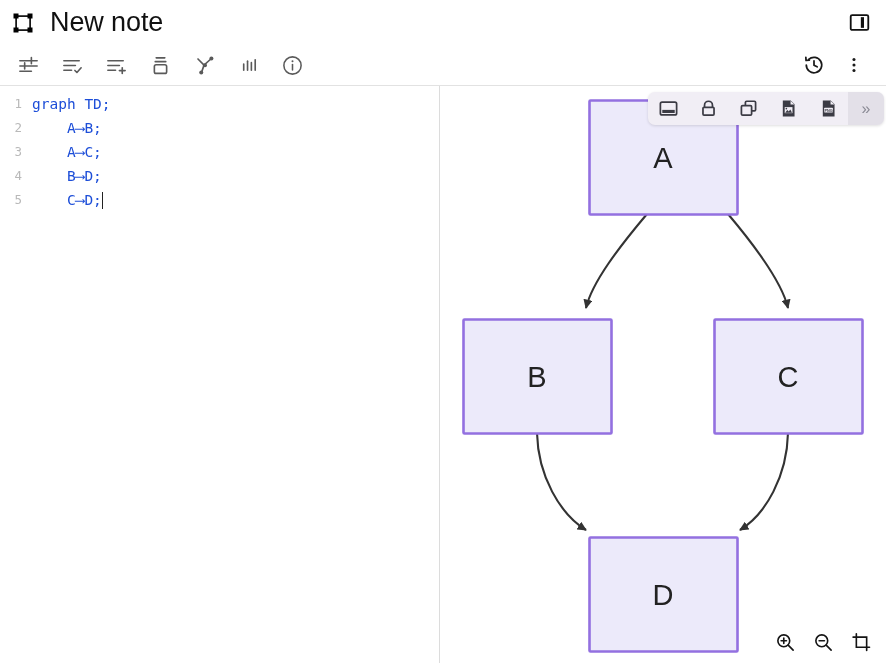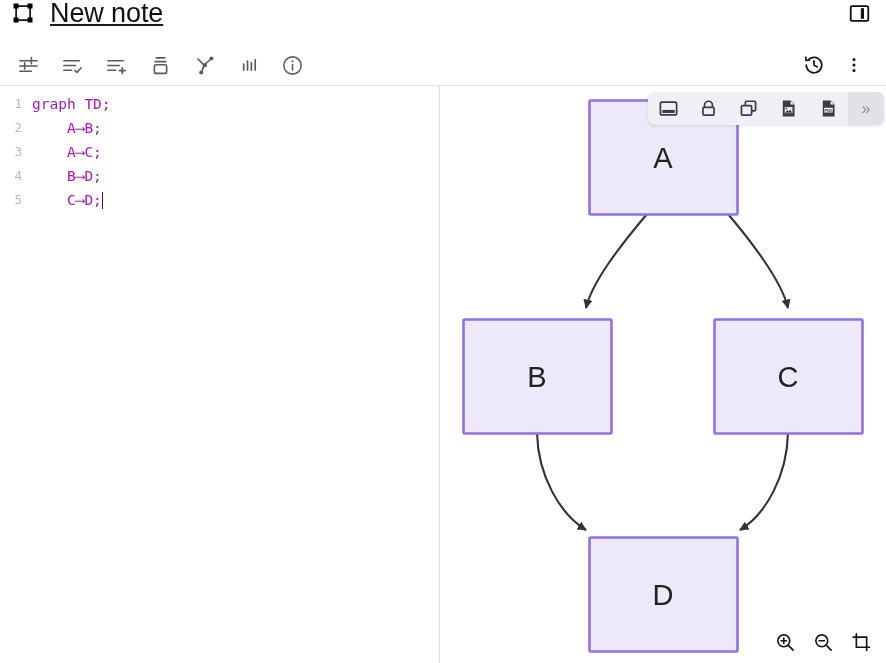--- a/index.html
+++ b/index.html
@@ -23,23 +23,23 @@
     flex-direction: column;
     background: #ffffff;
   }
 
   
   .titlebar {
     position: relative;
     height: 45px;
     flex: 0 0 45px;
     display: flex;
+    align-items: center;
     padding: 0 14px 0 10px;
     box-sizing: border-box;
-    text-decoration: underline;
   }
   .app-logo {
     width: 26px;
     height: 26px;
     flex: 0 0 26px;
     margin-right: 14px;
     display: flex;
     align-items: center;
     justify-content: center;
   }
@@ -126,21 +126,21 @@
     width: 22px;
     flex: 0 0 22px;
     text-align: right;
     color: #b9b9b9;
     font-size: 12.5px;
     padding-right: 10px;
     box-sizing: content-box;
     user-select: none;
   }
   .code-text {
-    color: #a21caf;
+    color: #1d4ed8;
     position: relative;
   }
   .caret {
     display: inline-block;
     width: 1px;
     height: 17px;
     background: #222;
     vertical-align: -3px;
     margin-left: 0px;
   }

